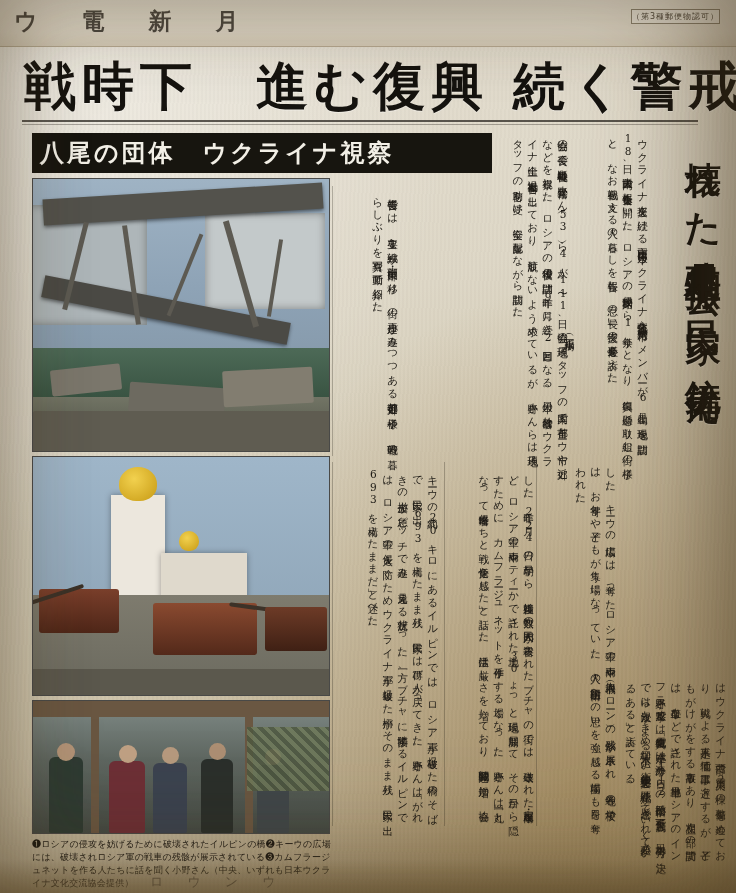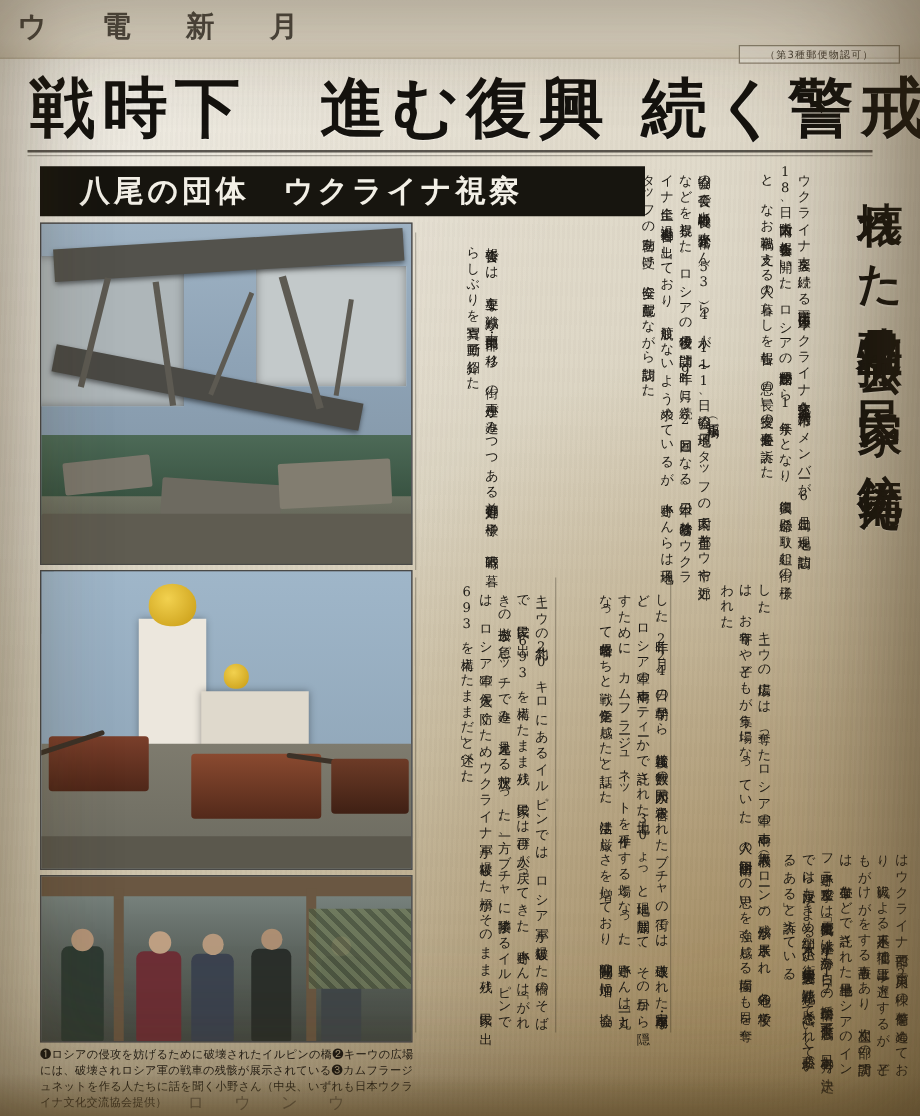--- a/index.html
+++ b/index.html
@@ -53,25 +53,25 @@
     display: flex;
     gap: 44px;
     font-family: "DejaVu Serif", serif;
     font-weight: 700;
     font-size: 23px;
     color: #2b2722;
     opacity: .82;
   }
   .masthead-note {
     position: absolute;
-    right: 16px; top: 36px;
+    right: 16px; top: 9px;
     font-size: 8px;
     color: #4a4338;
     border: 1px solid #8d8472;
-    padding: 1px 20px;
+    padding: 1px 0;
     letter-spacing: 1px;
     background: rgba(255,255,255,.25);
   }
   
   .headline {
     position: absolute;
     left: 24px; top: 52px;
     width: 672px;
     font-family: "DejaVu Serif", serif;
     font-weight: 700;
@@ -96,21 +96,21 @@
     opacity: .35;
   }
   
   .subhead-bar {
     position: absolute;
     left: 32px; top: 133px;
     width: 452px; height: 40px;
     background: #17150f;
     display: flex;
     align-items: center;
-    padding-left: 32px;
+    padding-left: 8px;
   }
   .subhead-bar span {
     font-family: "DejaVu Serif", serif;
     font-weight: 700;
     font-size: 24px;
     letter-spacing: 3px;
     color: #f2efe6;
     white-space: nowrap;
   }
   

